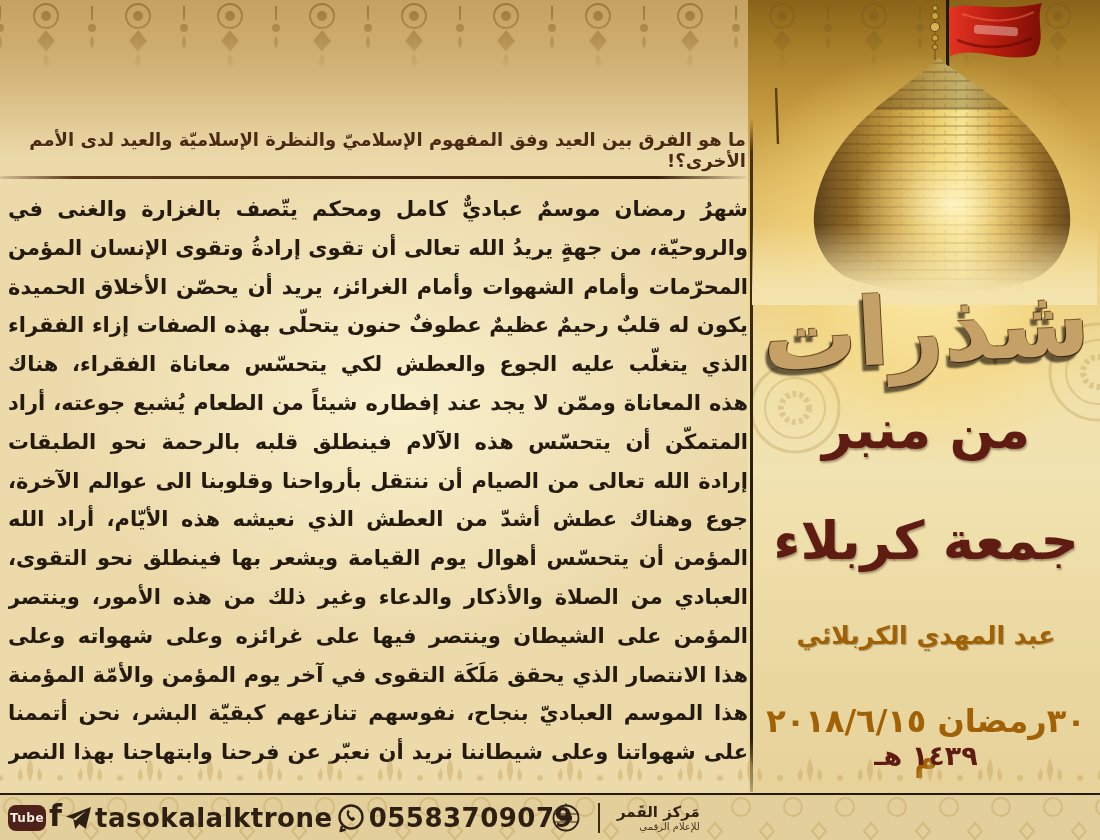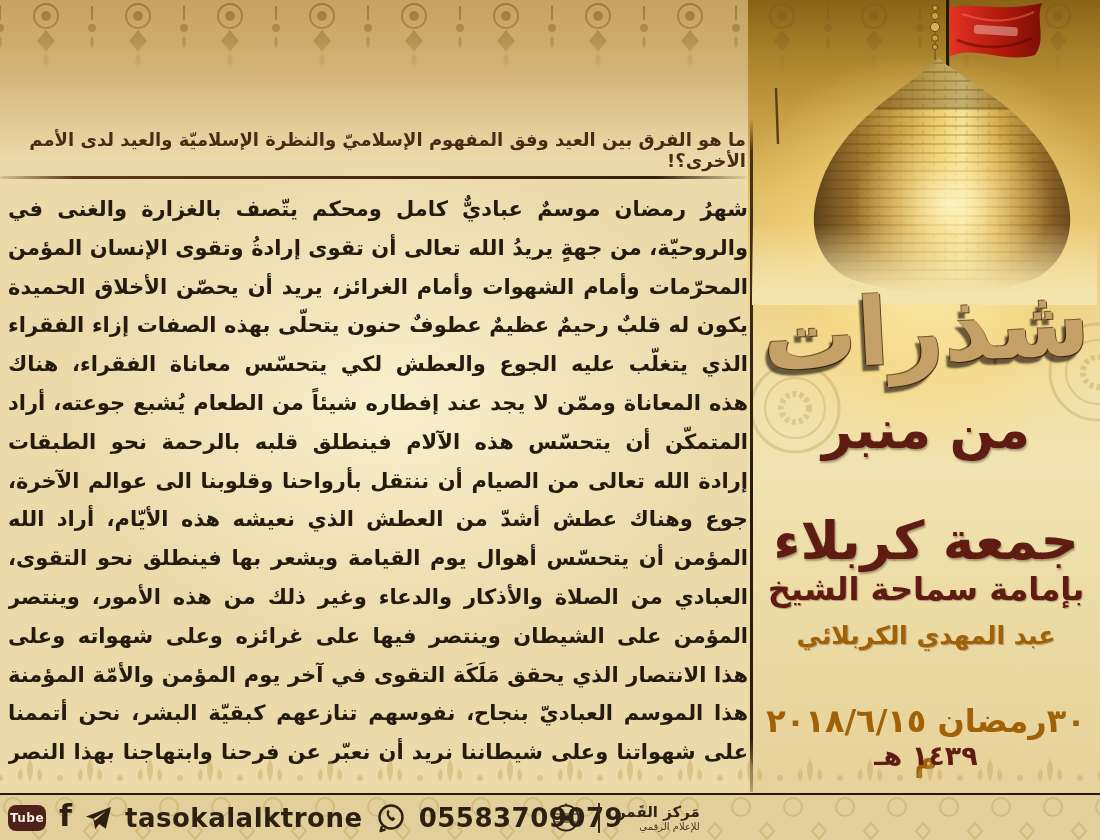--- a/index.html
+++ b/index.html
@@ -57,21 +57,21 @@
     font-weight:bold;color:#a16207;text-shadow:1px 1px 1px rgba(40,15,8,.3);}
   .side-date1{position:absolute;left:0;top:702px;width:100%;font-size:32px;line-height:1.2;
     font-weight:bold;color:#a16207;}
   .side-date2{position:absolute;left:0;top:740px;width:100%;font-size:27px;line-height:1.2;
     font-weight:bold;color:#5e1c12;}
 
   
   .footer{position:absolute;left:0;top:793px;width:1100px;height:47px;
     background:#e2cf9c;border-top:2px solid #281a0c;box-sizing:border-box;}
   .footer-pattern{position:absolute;left:0;top:0;}
-  .footer-left{position:absolute;left:8px;top:0;height:45px;display:flex;align-items:center;gap:13px;}
+  .footer-left{position:absolute;left:8px;top:0;height:45px;display:flex;align-items:center;gap:3px;}
   .yt-badge{width:38px;height:26px;border-radius:8px;background:#4e211a;
     display:flex;align-items:center;justify-content:center;
     color:#f6efe2;font-size:12px;font-weight:bold;letter-spacing:.5px;}
   .fb-glyph{font-size:30px;font-weight:bold;color:#2d2012;line-height:26px;margin-top:-4px;}
   .handle,.phone{font-size:26px;font-weight:bold;color:#2d2012;letter-spacing:.5px;}
   .footer-logo{position:absolute;left:551px;top:5px;height:36px;display:flex;align-items:center;gap:17px;}
   .logo-bar{width:2px;height:30px;background:#3a2a16;}
   .logo-text{display:flex;flex-direction:column;align-items:flex-start;direction:rtl;text-align:right;}
   .logo-title{font-size:15px;font-weight:bold;color:#332414;line-height:17px;}
   .logo-sub{font-size:10px;color:#4a3820;line-height:12px;}
@@ -230,21 +230,20 @@
       </g>
     </svg>
 
     <svg class="minaret-svg" width="14" height="56">
       <path d="M6 0 L8 56" stroke="#584016" stroke-width="2.4" fill="none"></path>
     </svg>
 
     <div class="side-title">شذرات</div>
     <div class="side-sub1">من منبر</div>
     <div class="side-sub2">جمعة كربلاء</div>
-    <div class="side-imam1">بإمامة سماحة الشيخ</div>
     <div class="side-imam2">عبد المهدي الكربلائي</div>
     <div class="side-date1">٣٠رمضان  ٢٠١٨/٦/١٥ م</div>
     <div class="side-date2">١٤٣٩ هـ</div>
   </div>
 
   <svg class="bottom-band" width="1100" height="36">
     <defs>
       <pattern id="fleur" width="60" height="36" patternUnits="userSpaceOnUse">
         <g fill="#c09a4f" opacity=".38">
           <path d="M30,2 C26,10 26,16 30,26 C34,16 34,10 30,2 Z"></path>

